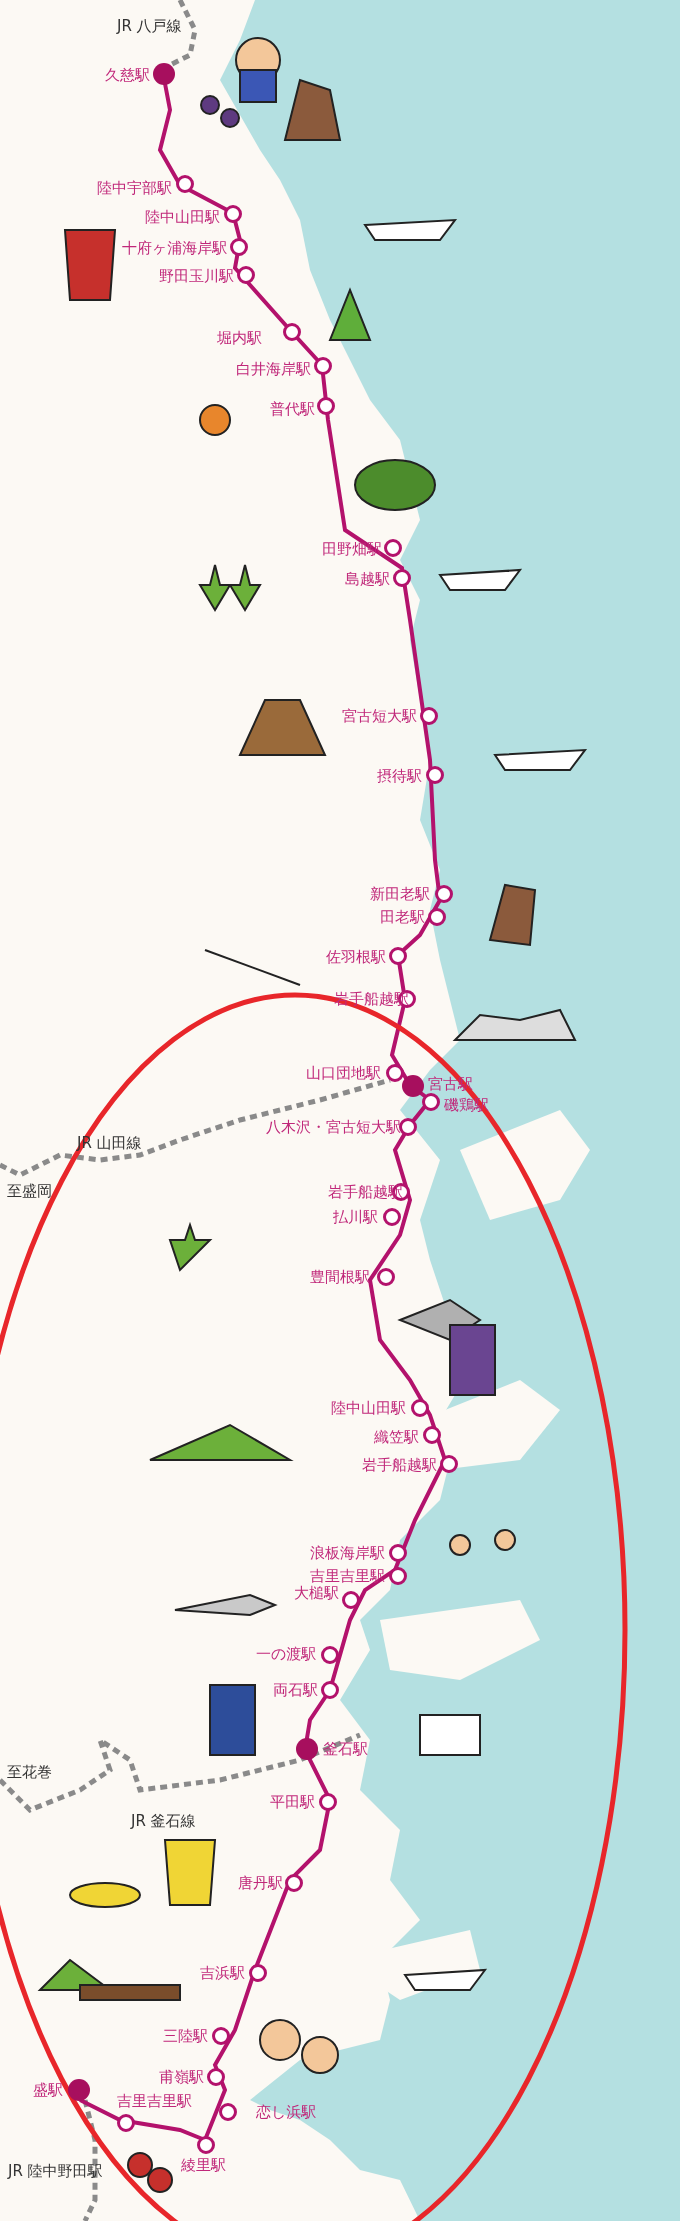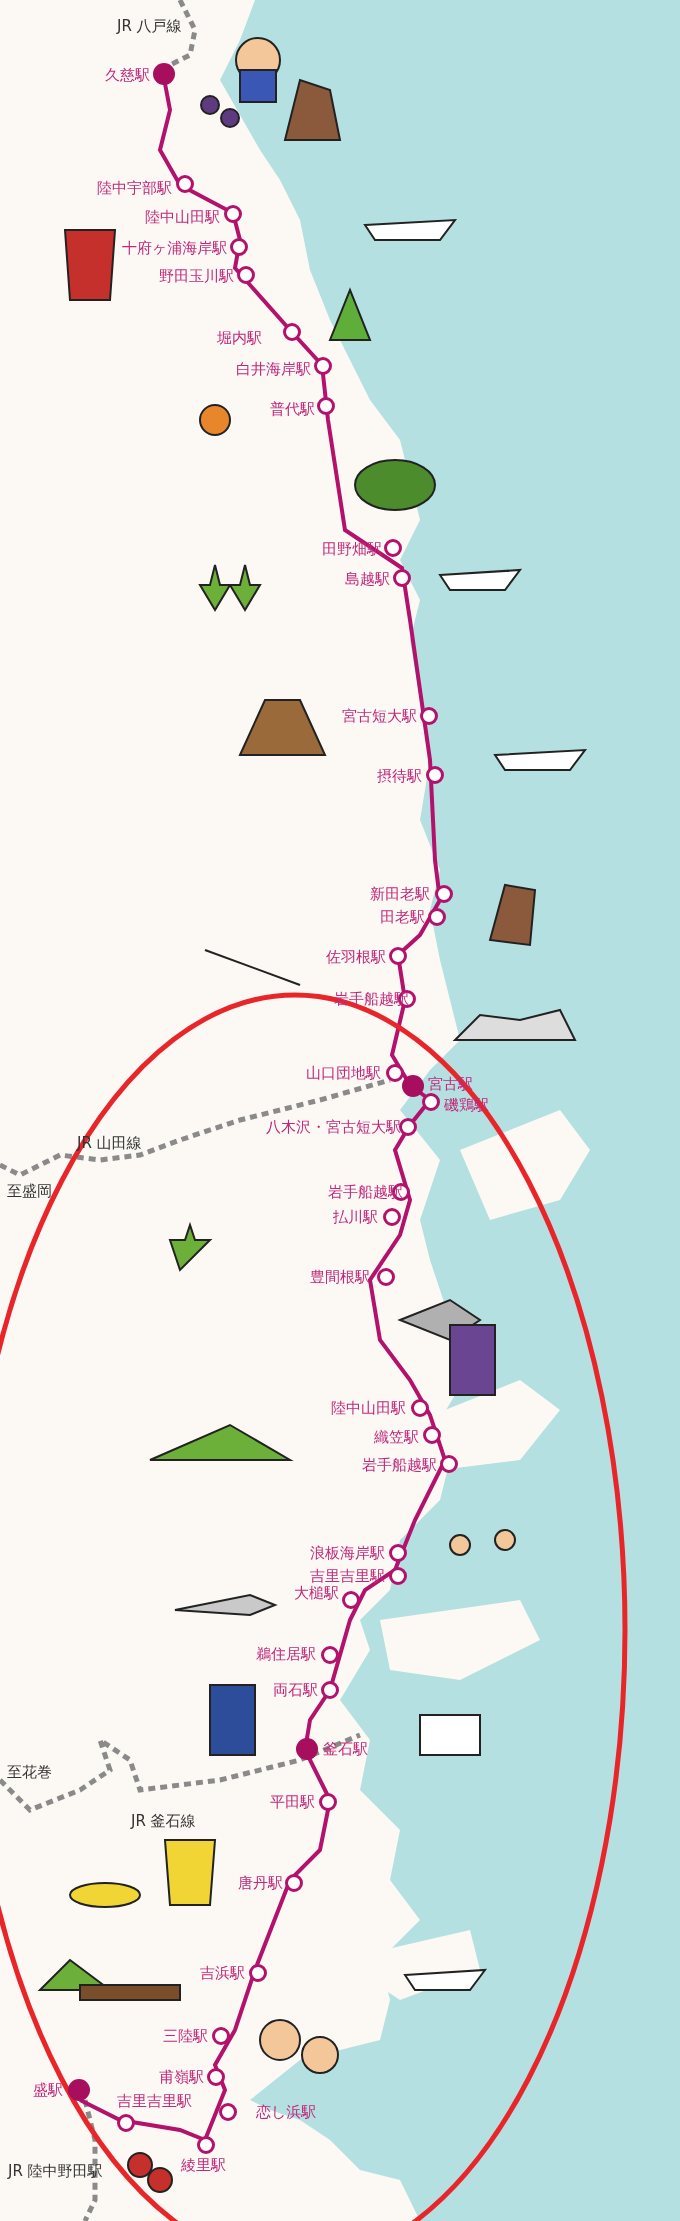--- a/index.html
+++ b/index.html
@@ -140,21 +140,21 @@
 <div class="sta" style="left:440px;top:1455px"></div>
 <div class="lbl" style="left:362px;top:1456px">岩手船越駅</div>
 
 <div class="sta" style="left:389px;top:1544px"></div>
 <div class="lbl" style="left:310px;top:1544px">浪板海岸駅</div>
 <div class="sta" style="left:389px;top:1567px"></div>
 <div class="lbl" style="left:310px;top:1567px">吉里吉里駅</div>
 <div class="sta" style="left:342px;top:1591px"></div>
 <div class="lbl" style="left:294px;top:1584px">大槌駅</div>
 <div class="sta" style="left:321px;top:1646px"></div>
-<div class="lbl" style="left:256px;top:1645px">鵜住居駅</div>
+<div class="lbl" style="left:256px;top:1645px">一の渡駅</div>
 <div class="sta" style="left:321px;top:1681px"></div>
 <div class="lbl" style="left:273px;top:1681px">両石駅</div>
 
 <div class="major" style="left:296px;top:1738px"></div>
 <div class="lbl" style="left:323px;top:1740px">釜石駅</div>
 <div class="sta" style="left:319px;top:1793px"></div>
 <div class="lbl" style="left:270px;top:1793px">平田駅</div>
 <div class="sta" style="left:285px;top:1874px"></div>
 <div class="lbl" style="left:238px;top:1874px">唐丹駅</div>
 <div class="sta" style="left:249px;top:1964px"></div>

